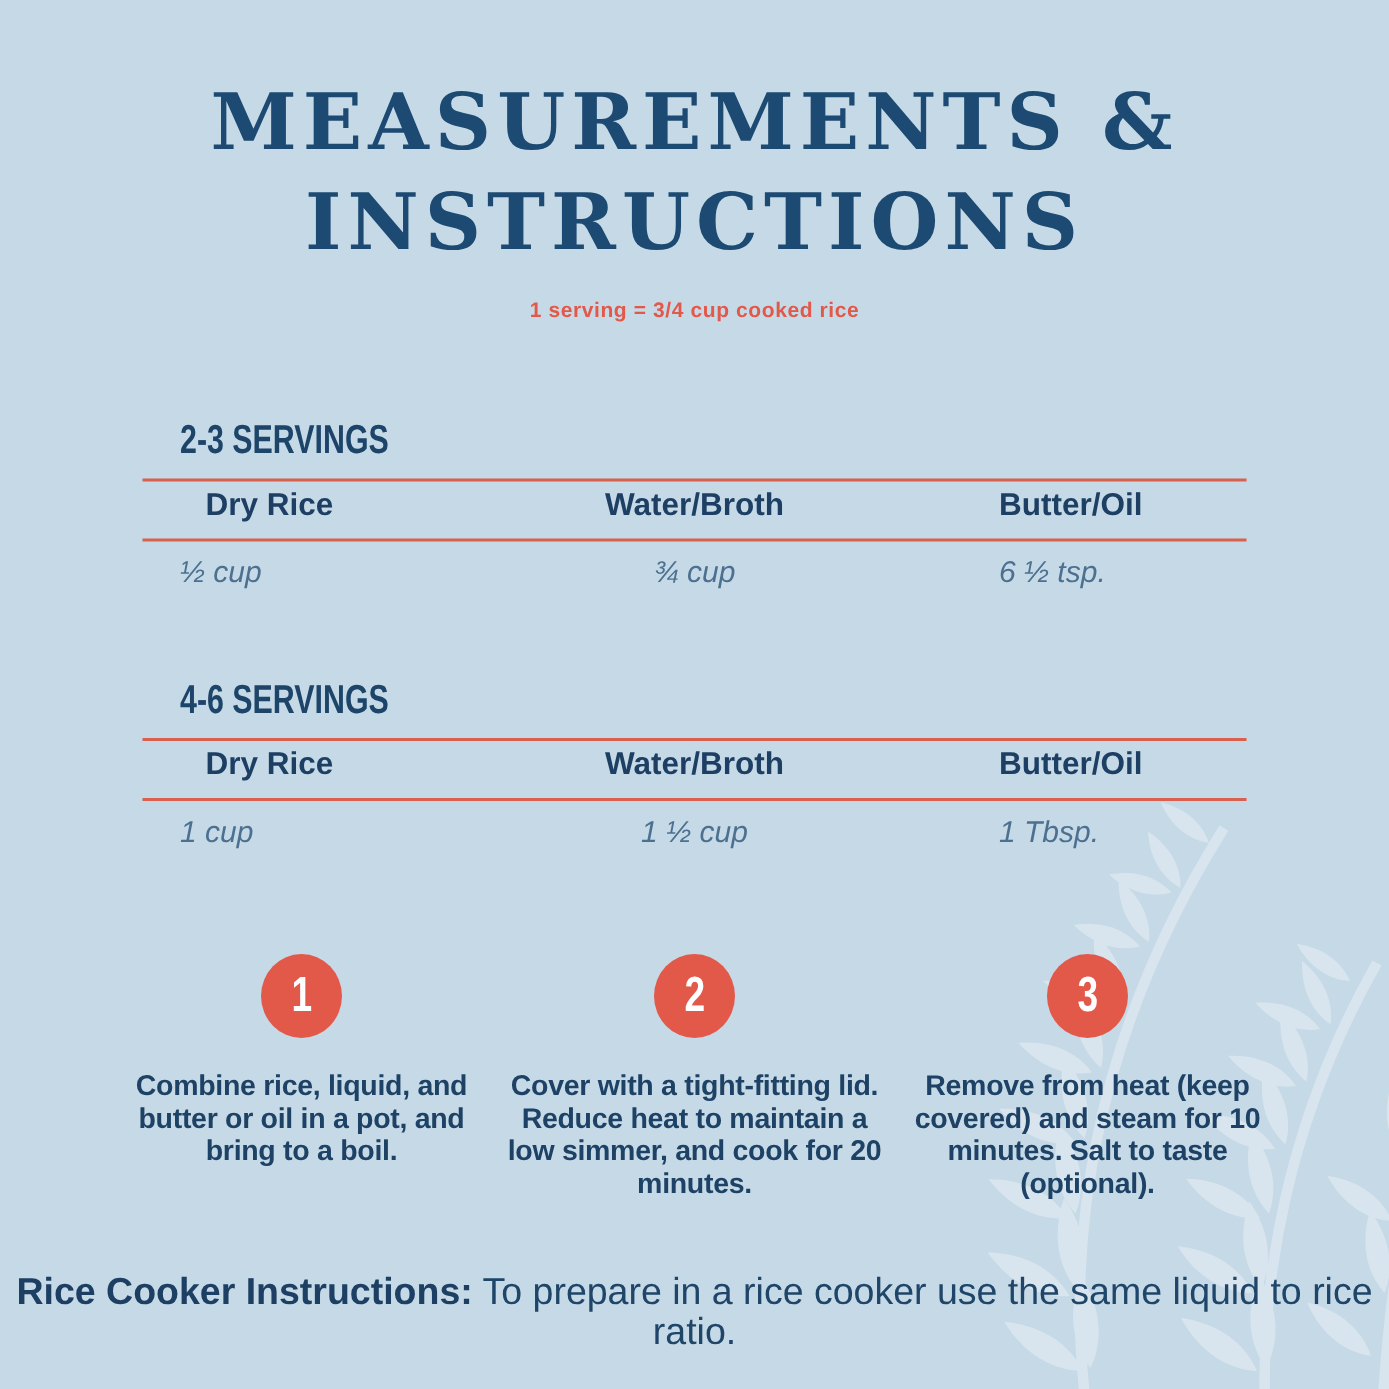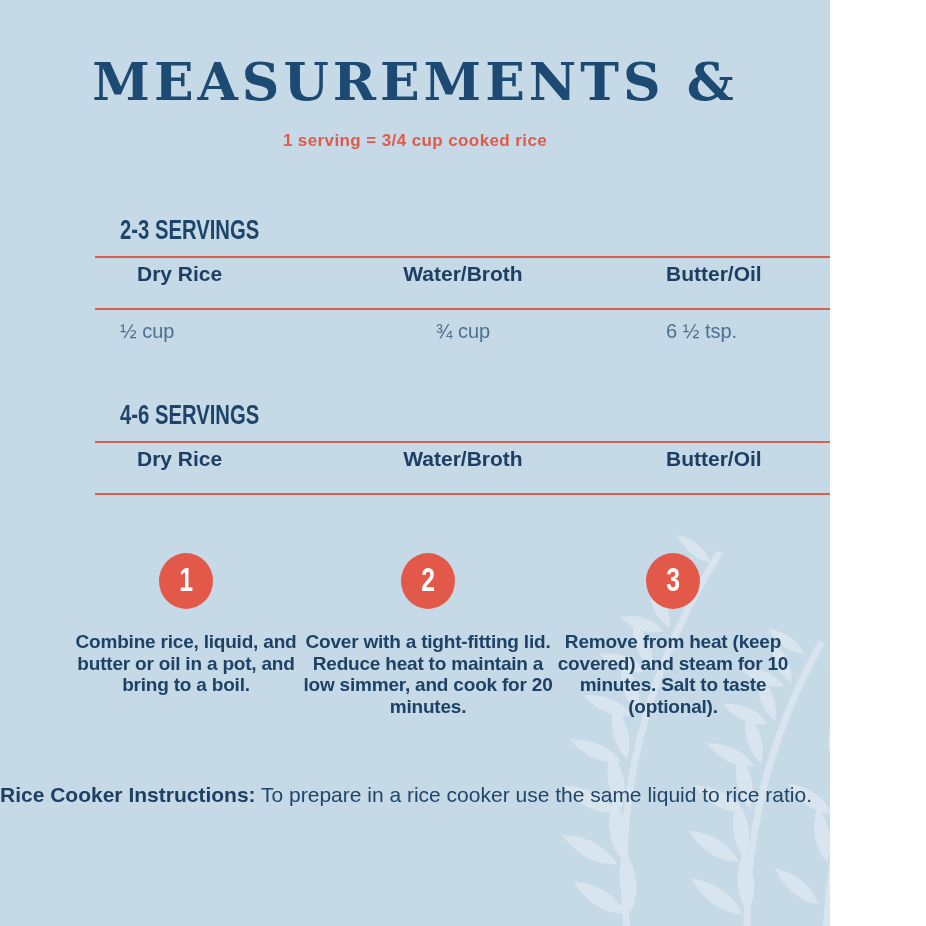--- a/index.html
+++ b/index.html
@@ -1,19 +1,19 @@
 <!DOCTYPE html>
 <html><head>
 <meta charset="utf-8">
 <style>
   * { margin:0; padding:0; box-sizing:border-box; }
   html,body { width:926px; }
   .page {
     position:relative;
-    width:830px; height:926px;
+    width:926px; height:926px;
     background:#c6d9e6;
     overflow:hidden;
     font-family:"Liberation Sans", sans-serif;
     color:#1d4469;
   }
   .watermark {
     position:absolute;
     right:-30px; bottom:-26px;
     pointer-events:none;
   }
@@ -27,21 +27,21 @@
     font-weight:700;
     font-size:52px;
     line-height:67px;
     letter-spacing:4px;
     color:#1c4a72;
   }
   .subtitle {
     margin-top:16px;
     text-align:center;
     font-weight:700;
-    font-size:17px;
+    font-size:14px;
     letter-spacing:0.4px;
     color:#e2594a;
   }
 
   
   .tables { margin:12px 95px; width:736px; }
   .servings-heading {
     margin-top:0;
     font-weight:700;
     font-size:27px;
@@ -57,29 +57,29 @@
   .tbl-heading-2 { margin-top:46px; }
   .srv-table { width:736px; }
   .row {
     display:grid;
     grid-template-columns:245px 246px 245px;
     align-items:center;
   }
   .header-row {
     border-top:2px solid #d8604c;
     border-bottom:2px solid #d8604c;
-    padding:5px 0 23px 0;
+    padding:5px 0 11px 0;
   }
   .header-cell {
     font-weight:700;
     font-size:21px;
     color:#1d3f63;
     line-height:22px;
   }
-  .value-row { padding:10px 0 12px 0; }
+  .value-row { padding:10px 0 12px 0;font-style:italic; }
   .value-cell {
     font-size:20px;
     color:#4c7090;
     line-height:22px;
   }
   .cell-1 { padding-left:42px; text-align:left; }
   .cell-2 { text-align:center; }
   .cell-3 { padding-left:80px; text-align:left; }
   .value-row .cell-1 { padding-left:25px; }
 
@@ -117,22 +117,23 @@
     line-height:21.5px;
     letter-spacing:-0.2px;
     color:#1d4265;
   }
   .step:nth-child(1) .step-text { width:232px; }
   .step:nth-child(2) .step-text { width:252px; }
   .step:nth-child(3) .step-text { width:238px;text-align:center; }
 
   
   .footer {
-    margin-top:64px;
-    font-size:21px;
+    margin-top:48px;
+    text-align:center;
+    font-size:25px;
     line-height:27px;
     color:#1f4568;
   }
   .footer-bold { font-weight:700; color:#1d3f63; }
 </style>
 </head>
 <body>
 
 <div class="page">
 
@@ -181,20 +182,21 @@
       <use href="#leaf" transform="translate(347 380) rotate(-10) scale(0.9)"></use>
       <use href="#leaf" transform="translate(352 332) rotate(-55) scale(0.85)"></use>
       <use href="#leaf" transform="translate(361 292) rotate(-12) scale(0.8)"></use>
     </g>
   </svg>
 
   <div class="content">
 
     <div class="title">
       <div>MEASUREMENTS &amp;</div>
+      <div>INSTRUCTIONS</div>
     </div>
     <div class="subtitle">1 serving = 3/4 cup cooked rice</div>
 
     <div class="tables">
 
       <div class="servings-heading tbl-heading-1">2-3 SERVINGS</div>
       <div class="srv-table">
         <div class="row header-row">
           <div class="header-cell cell-1">Dry Rice</div>
           <div class="header-cell cell-2">Water/Broth</div>
@@ -207,20 +209,25 @@
         </div>
       </div>
 
       <div class="servings-heading tbl-heading-2">4-6 SERVINGS</div>
       <div class="srv-table">
         <div class="row header-row">
           <div class="header-cell cell-1">Dry Rice</div>
           <div class="header-cell cell-2">Water/Broth</div>
           <div class="header-cell cell-3">Butter/Oil</div>
         </div>
+        <div class="row value-row">
+          <div class="value-cell cell-1">1 cup</div>
+          <div class="value-cell cell-2">1 ½ cup</div>
+          <div class="value-cell cell-3">1 Tbsp.</div>
+        </div>
       </div>
     </div>
 
     <div class="steps">
       <div class="step">
         <div class="step-circle">
           <span class="step-number">1</span>
         </div>
         <div class="step-text">Combine rice, liquid, and butter or oil in a pot, and bring to a boil.</div>
       </div>

